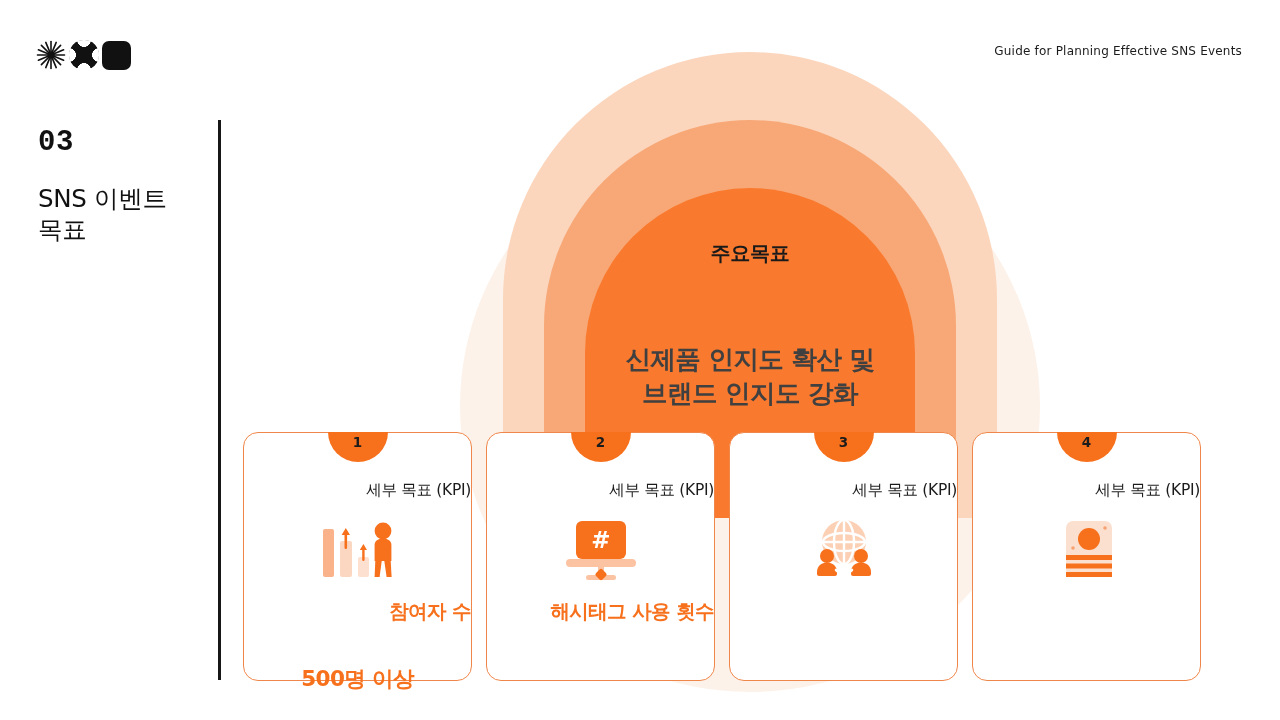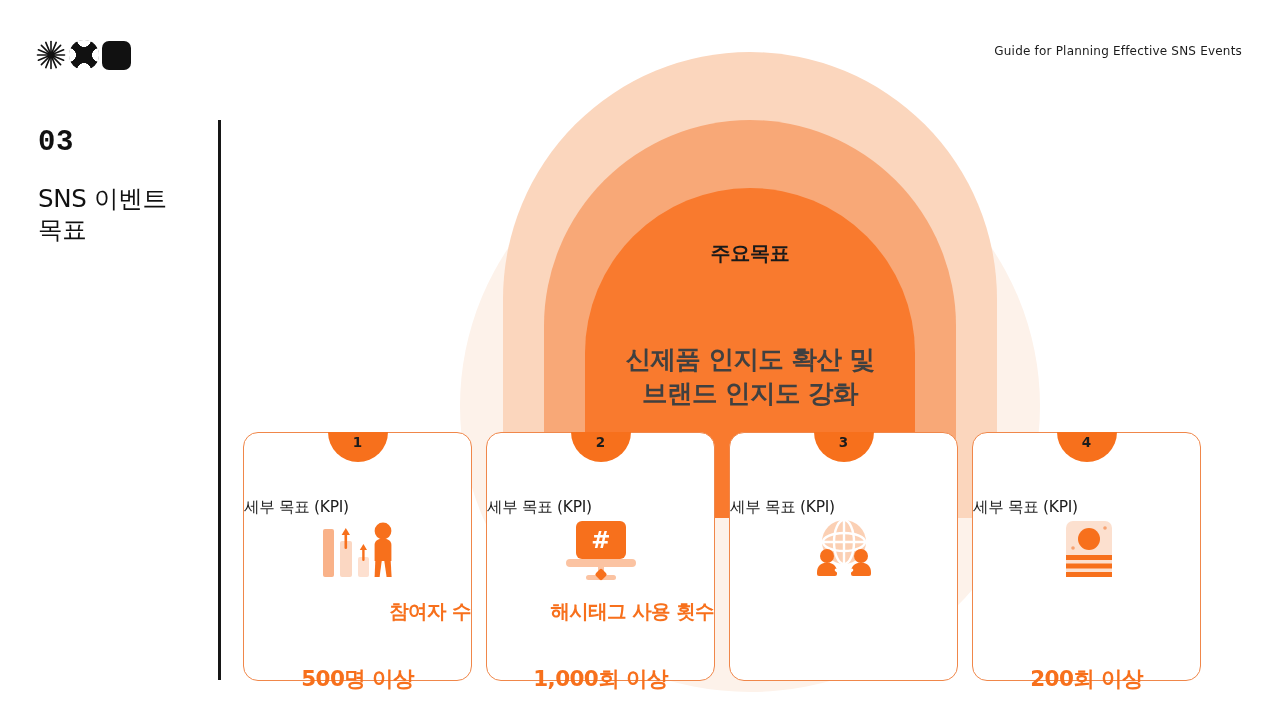--- a/index.html
+++ b/index.html
@@ -56,23 +56,23 @@
   .cards{position:absolute;left:243px;top:432px;width:1000px;height:250px;
          display:flex;gap:14px;}
   .card{position:relative;width:229px;height:249px;background:#ffffff;
         border:1.4px solid #f0874a;border-radius:15px;box-sizing:border-box;}
   .badge{position:absolute;left:50%;top:-1.4px;transform:translateX(-50%);
      width:60px;height:30px;background:#f7701c;
      border-radius:0 0 60px 60px;
      display:flex;align-items:flex-start;justify-content:center;}
   .badge span{font-size:13.5px;font-weight:bold;color:#1c1c1c;line-height:21px;
      font-family:"DejaVu Sans","Liberation Sans",sans-serif;}
-  .kpi-label{position:absolute;left:0;right:0;top:47px;text-align:left;
+  .kpi-label{position:absolute;left:0;right:0;top:47px;text-align:right;
      font-size:15.5px;color:#1b1b1b;letter-spacing:-.3px;
-     font-family:"DejaVu Sans","Liberation Sans",sans-serif;margin-top:17px;}
+     font-family:"DejaVu Sans","Liberation Sans",sans-serif;}
   .icon-box{position:absolute;left:50%;top:82px;transform:translateX(-50%);
      width:78px;height:68px;}
   .card-title{position:absolute;left:0;right:0;top:165px;text-align:right;
      font-size:19.5px;font-weight:bold;color:#f7701c;letter-spacing:-.6px;
      font-family:"DejaVu Sans","Liberation Sans",sans-serif;}
   .card-value{position:absolute;left:0;right:0;top:199px;text-align:center;
      font-size:21.5px;font-weight:bold;color:#f7701c;letter-spacing:-.6px;
      font-family:"DejaVu Sans","Liberation Sans",sans-serif;margin-top:32px;}
 </style>
 </head>
@@ -160,21 +160,20 @@
         <svg width="78" height="68" viewBox="0 0 78 68">
           <rect x="14" y="6" width="50" height="38" rx="6" fill="#f7701c"></rect>
           <text x="39" y="33" font-size="23" font-weight="bold" text-anchor="middle" fill="#ffffff" font-family="DejaVu Sans, sans-serif">#</text>
           <path d="M8 44h62a4 4 0 0 1 0 8H8a4 4 0 0 1 0-8z" fill="#fbc3a2"></path>
           <rect x="36" y="51" width="6" height="7" fill="#fbc3a2"></rect>
           <rect x="24" y="60" width="30" height="5" rx="2.5" fill="#fbc3a2"></rect>
           <rect x="34.5" y="55" width="9" height="9" rx="2" transform="rotate(45 39 59.5)" fill="#f7701c"></rect>
         </svg>
       </div>
       <div class="card-title">해시태그 사용 횟수</div>
-      <div class="card-value">1,000회 이상</div>
     </div>
 
     <div class="card">
       <div class="badge">
         <span>3</span>
       </div>
       <div class="kpi-label">세부 목표 (KPI)</div>
       <div class="icon-box">
         <svg width="78" height="68" viewBox="0 0 78 68">
           <circle cx="39" cy="27" r="22" fill="#fbd0b4"></circle>
@@ -204,17 +203,16 @@
         <svg width="78" height="68" viewBox="0 0 78 68">
           <rect x="18" y="6" width="46" height="56" rx="7" fill="#fce0cf"></rect>
           <circle cx="41" cy="24" r="11" fill="#f7701c"></circle>
           <circle cx="57" cy="13" r="1.8" fill="#f7a271"></circle>
           <circle cx="25" cy="33" r="1.8" fill="#f7a271"></circle>
           <rect x="18" y="40" width="46" height="5" fill="#f7701c"></rect>
           <rect x="18" y="48.5" width="46" height="5" fill="#f7701c"></rect>
           <rect x="18" y="57" width="46" height="5" fill="#f7701c"></rect>
         </svg>
       </div>
-      <div class="card-value">200회 이상</div>
     </div>
 
   </div>
 </div>
 
 </body></html>

